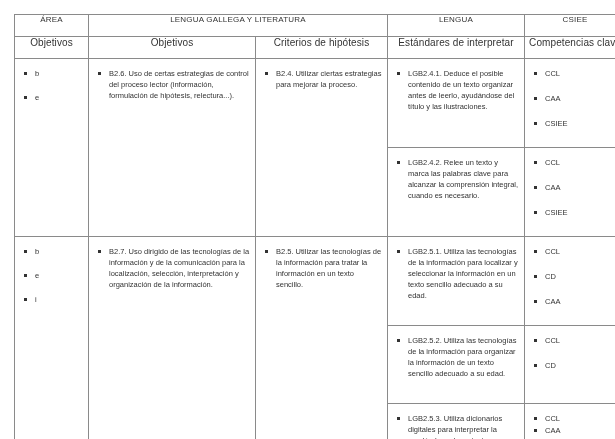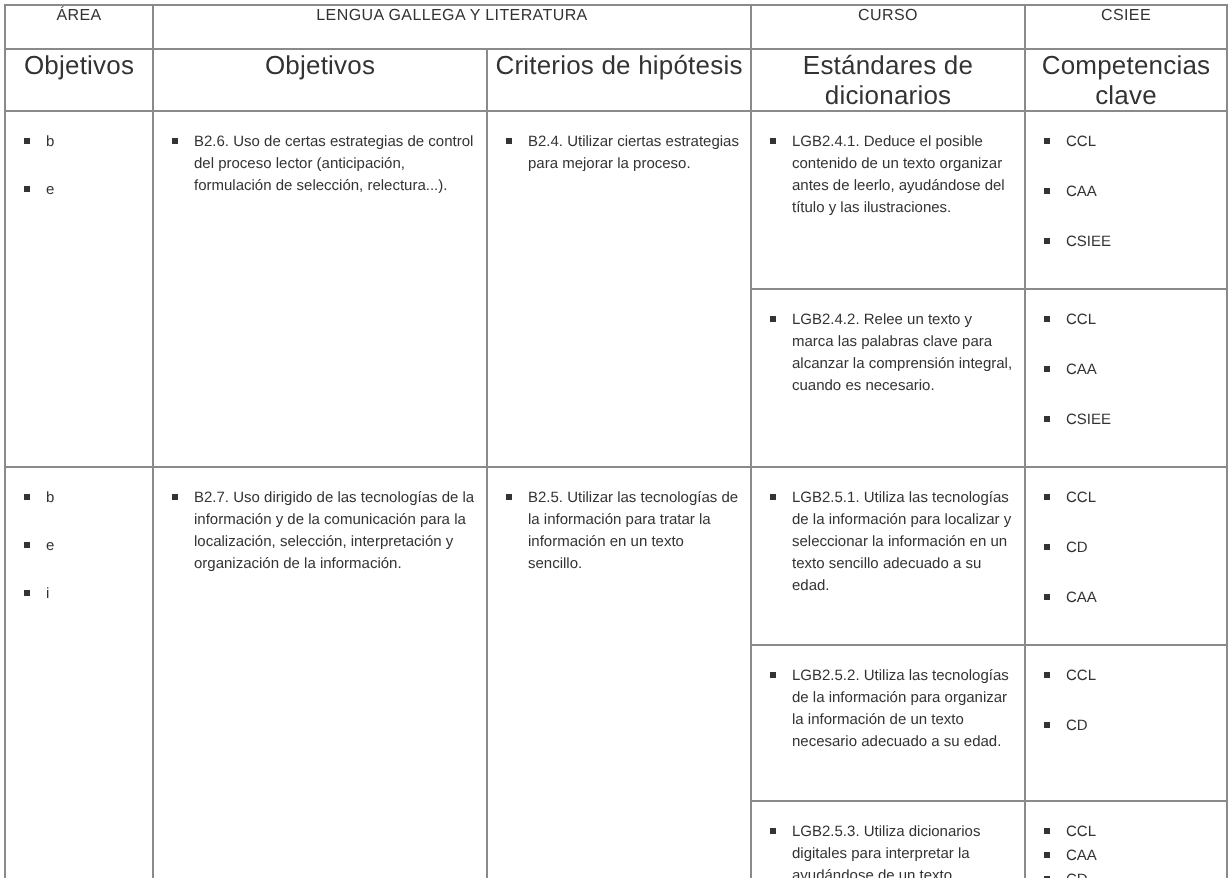--- a/index.html
+++ b/index.html
@@ -7,42 +7,42 @@
     padding: 0;
     background: #ffffff;
     font-family: "Liberation Sans", sans-serif;
     color: #333333;
   }
   .page {
     width: 615px;
     height: 439px;
     background: #ffffff;
     box-sizing: border-box;
-    padding: 2px;
+    padding: 14px;
   }
   table.curr {
     border-collapse: collapse;
     table-layout: fixed;
     width: 611px;
   }
   table.curr td {
     border: 1px solid #8a8a8a;
     vertical-align: top;
     padding: 0;
     overflow: hidden;
   }
   td.hdr {
     text-align: center;
     vertical-align: middle;
     font-size: 8px;
     letter-spacing: 0.2px;
     padding: 2px;
   }
   td.hdr2 {
-    font-size: 13px;
+    font-size: 10px;
     letter-spacing: 0.1px;
   }
   .cell {
     padding: 9px 5px 4px 8px;
     font-size: 7.5px;
     line-height: 11px;
   }
   .bitem {
     display: flex;
     align-items: flex-start;
@@ -76,50 +76,50 @@
       <col style="width:167px">
       <col style="width:132px">
       <col style="width:137px">
       <col style="width:101px">
     </colgroup>
 
     <tbody>
         <tr style="height:22px">
       <td class="hdr">ÁREA</td>
       <td class="hdr" colspan="2">LENGUA GALLEGA Y LITERATURA</td>
-      <td class="hdr">CURSO</td>
+      <td class="hdr">LENGUA</td>
       <td class="hdr">CSIEE</td>
     </tr>
 
     <tr style="height:22px">
       <td class="hdr hdr2">Objetivos</td>
       <td class="hdr hdr2">Objetivos</td>
       <td class="hdr hdr2">Criterios de hipótesis</td>
-      <td class="hdr hdr2">Estándares de dicionarios</td>
+      <td class="hdr hdr2">Estándares de interpretar</td>
       <td class="hdr hdr2">Competencias clave</td>
     </tr>
 
     <tr style="height:74px">
       <td rowspan="2">
         <div class="cell loose">
           <div class="bitem">
             <span class="bl"></span>
             <span class="txt">b</span>
           </div>
           <div class="bitem">
             <span class="bl"></span>
             <span class="txt">e</span>
           </div>
         </div>
       </td>
       <td rowspan="2">
         <div class="cell">
           <div class="bitem">
             <span class="bl"></span>
-            <span class="txt">B2.6. Uso de certas estrategias de control del proceso lector (anticipación, formulación de selección, relectura...).</span>
+            <span class="txt">B2.6. Uso de certas estrategias de control del proceso lector (información, formulación de hipótesis, relectura...).</span>
           </div>
         </div>
       </td>
       <td rowspan="2">
         <div class="cell">
           <div class="bitem">
             <span class="bl"></span>
             <span class="txt">B2.4. Utilizar ciertas estrategias para mejorar la proceso.</span>
           </div>
         </div>
@@ -234,21 +234,21 @@
           </div>
         </div>
       </td>
     </tr>
 
     <tr style="height:78px">
       <td>
         <div class="cell">
           <div class="bitem">
             <span class="bl"></span>
-            <span class="txt">LGB2.5.2. Utiliza las tecnologías de la información para organizar la información de un texto necesario adecuado a su edad.</span>
+            <span class="txt">LGB2.5.2. Utiliza las tecnologías de la información para organizar la información de un texto sencillo adecuado a su edad.</span>
           </div>
         </div>
       </td>
       <td>
         <div class="cell comp-loose">
           <div class="bitem">
             <span class="bl"></span>
             <span class="txt">CCL</span>
           </div>
           <div class="bitem">

